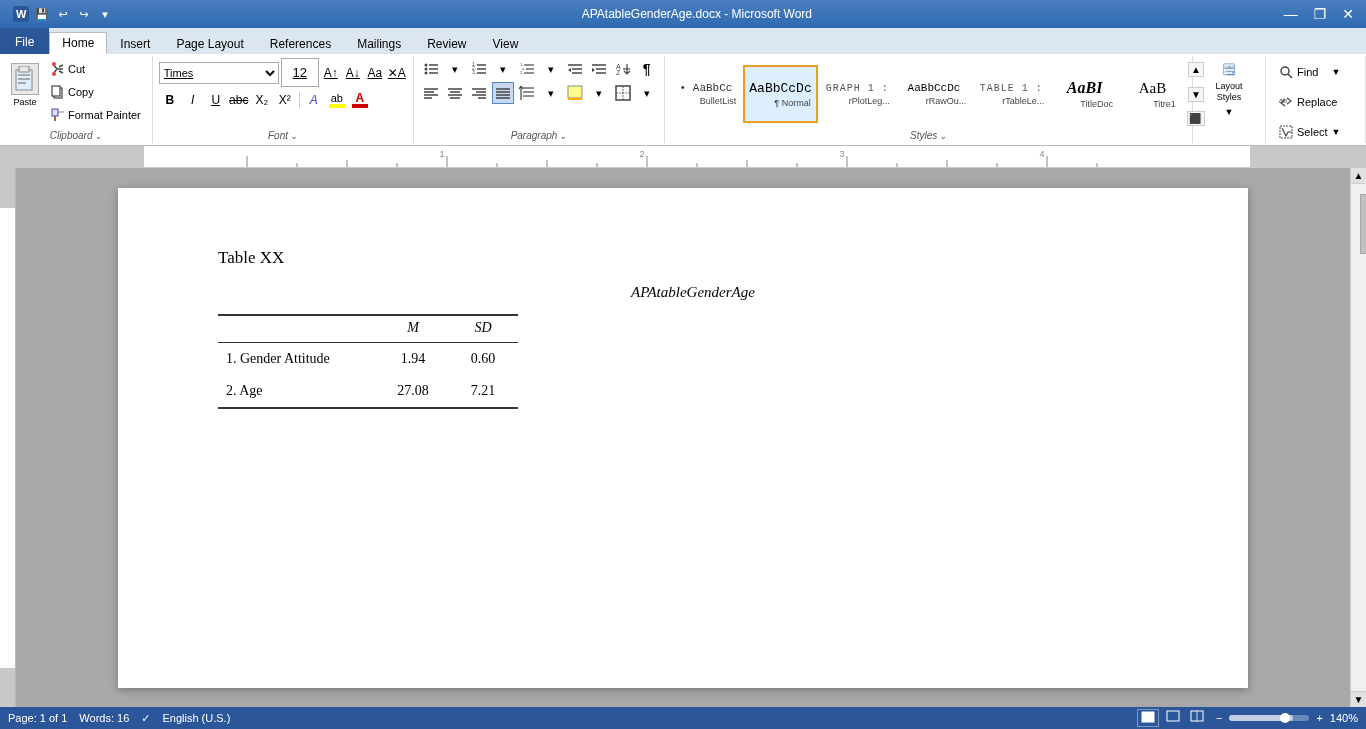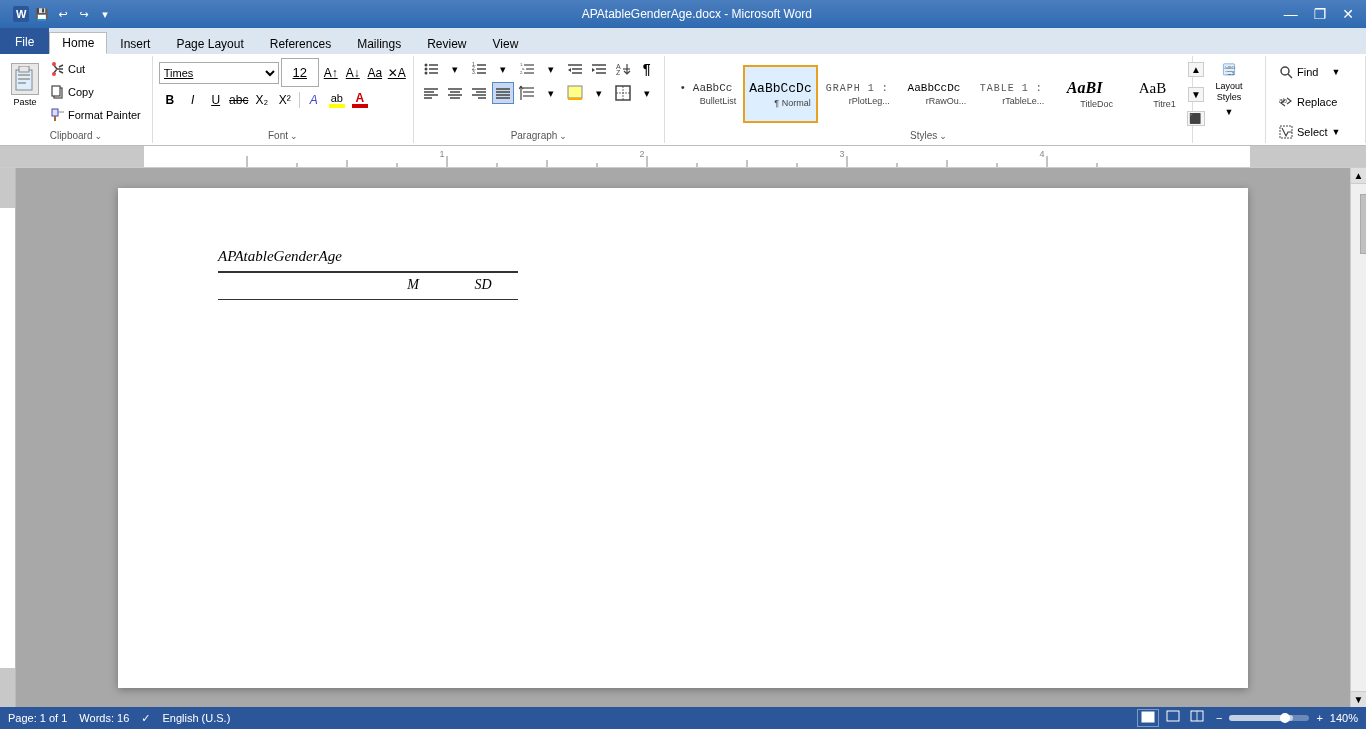--- a/index.html
+++ b/index.html
@@ -82,20 +82,21 @@
     }
 
     .ribbon-group-footer {
       display: flex;
       align-items: center;
       justify-content: center;
       width: 100%;
       font-size: 10px;
       color: #555;
       margin-top: auto;
+      font-style: italic;
     }
 
     
     .clipboard-group {
       width: 82px;
     }
 
     .paste-btn {
       width: 38px;
       height: 54px;
@@ -295,21 +296,22 @@
       font-family: 'Times New Roman', Times, serif;
       font-size: 17px;
       margin-bottom: 16px;
       font-weight: normal;
     }
 
     .table-note {
       font-family: 'Times New Roman', Times, serif;
       font-size: 15px;
       font-style: italic;
-      margin-bottom: 6px;
+      margin-bottom: 13px;
+      text-align: center;
     }
 
     .apa-table {
       width: 300px;
       border-collapse: collapse;
       font-family: 'Times New Roman', Times, serif;
       font-size: 14px;
     }
 
     .apa-table .top-border {
@@ -779,34 +781,45 @@
 
   <div class="vertical-ruler">
     <div style="height:40px;background:#c8c8c8;"></div>
     <div style="flex:1;background:white;height:460px;"></div>
     <div style="height:40px;background:#c8c8c8;"></div>
   </div>
 
   <div class="doc-scroll">
     <div class="page">
 
+      <div class="page-title">Table XX</div>
       <div class="table-note">APAtableGenderAge</div>
 
       <table class="apa-table">
         <thead>
           <tr class="top-border">
             <td class="col-variable" style="padding:4px 8px;border-top:2px solid #333;"></td>
             <td class="col-m" style="padding:4px 8px;text-align:center;border-top:2px solid #333;font-style:italic;">M</td>
             <td class="col-sd" style="padding:4px 8px;text-align:center;border-top:2px solid #333;font-style:italic;">SD</td>
           </tr>
           <tr class="header-border">
             <td colspan="3" style="border-bottom:1px solid #333;padding:0;height:2px;"></td>
           </tr>
         </thead>
         <tbody>
+          <tr class="data-row">
+            <td class="col-variable" style="padding:8px 8px;">1. Gender Attitude</td>
+            <td class="col-m" style="padding:8px 8px;text-align:center;">1.94</td>
+            <td class="col-sd" style="padding:8px 8px;text-align:center;">0.60</td>
+          </tr>
+          <tr class="data-row bottom-border">
+            <td class="col-variable" style="padding:8px 8px;border-bottom:2px solid #333;">2. Age</td>
+            <td class="col-m" style="padding:8px 8px;text-align:center;border-bottom:2px solid #333;">27.08</td>
+            <td class="col-sd" style="padding:8px 8px;text-align:center;border-bottom:2px solid #333;">7.21</td>
+          </tr>
         </tbody>
       </table>
 
     </div>
   </div>
 
   <div class="scrollbar-v" style="width:16px;background:#f0f0f0;border-left:1px solid #ccc;display:flex;flex-direction:column;">
     <div style="width:16px;height:16px;background:#e0e0e0;display:flex;align-items:center;justify-content:center;font-size:10px;cursor:pointer;border-bottom:1px solid #ccc;">▲</div>
     <div style="flex:1;background:#f0f0f0;position:relative;">
       <div style="width:14px;height:60px;background:#c0c0c0;margin:0 auto;border:1px solid #aaa;cursor:pointer;position:absolute;top:10px;left:1px;"></div>

